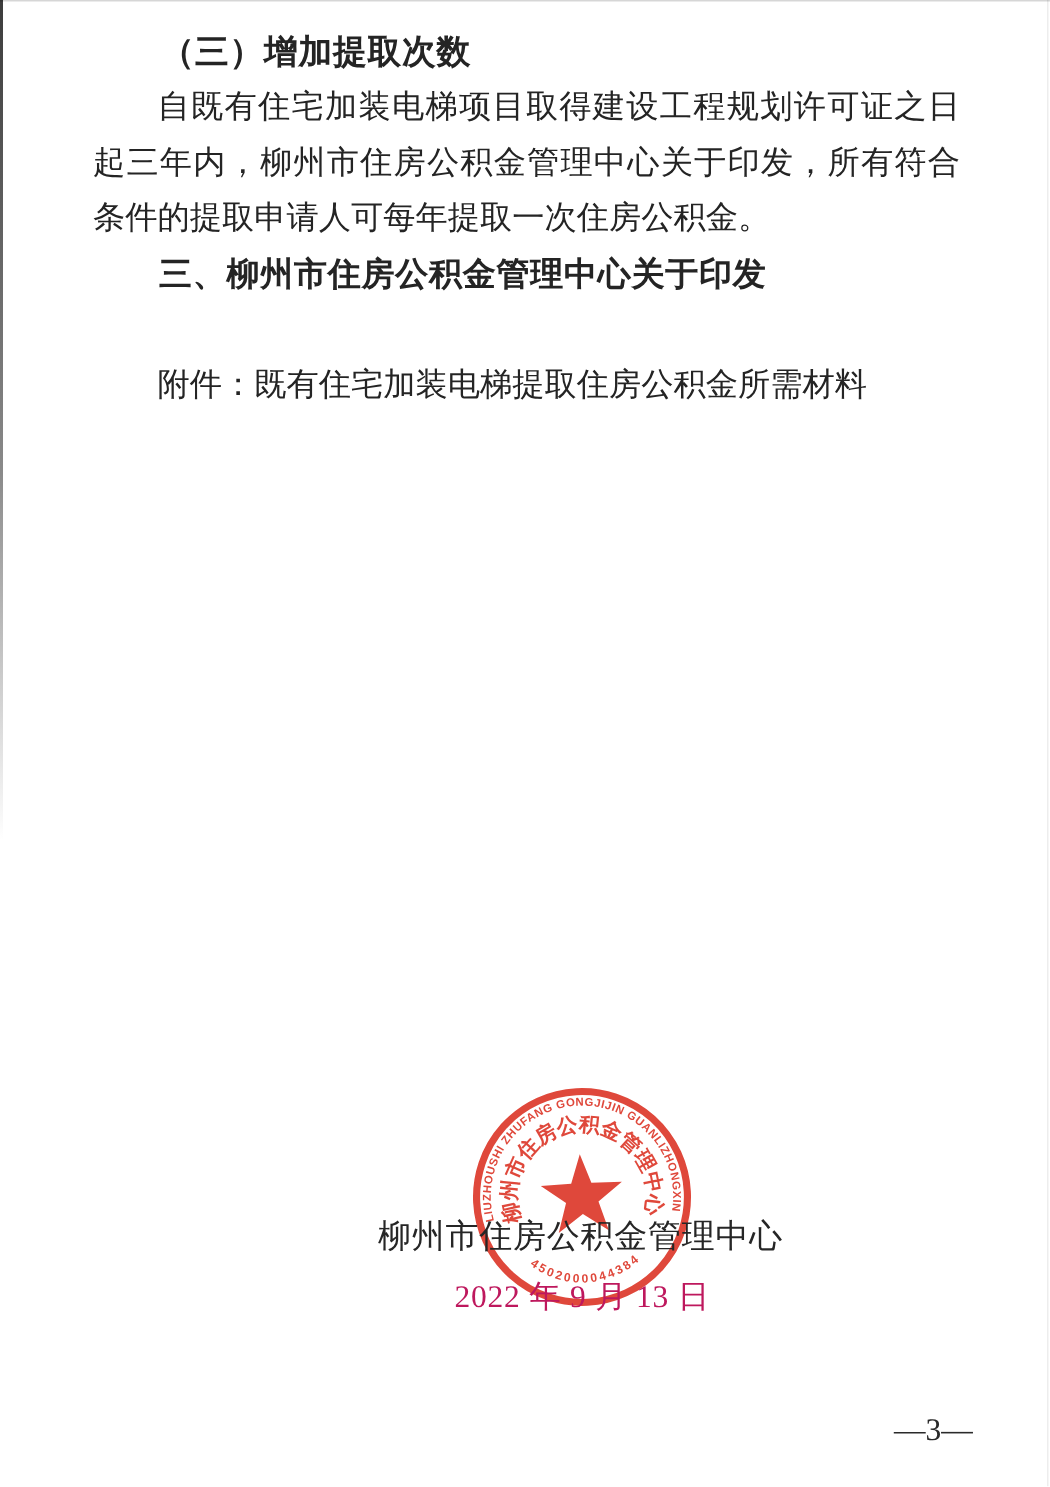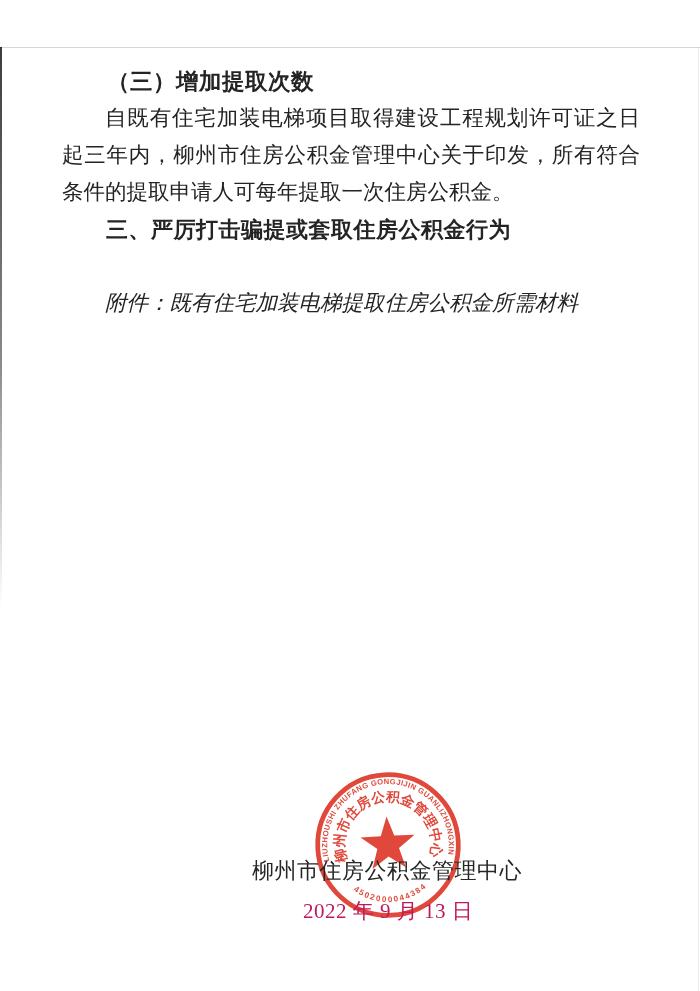--- a/index.html
+++ b/index.html
@@ -7,21 +7,20 @@
     width: 700px; height: 991px;
     background: #ffffff;
     overflow: hidden;
   }
   .page {
     position: relative;
     width: 700px; height: 812px;
     background: #ffffff;
     font-family: "Liberation Serif", "DejaVu Serif", serif;
     color: #242424;
-    margin-top: 47px;
   }
   
   .edge-left {
     position: absolute; left: 0; top: 0;
     width: 2px; height: 700px;
     background: linear-gradient(to bottom, #3c3c3c 0%, #8a8a8a 45%, rgba(170,170,170,0) 80%);
   }
   .edge-top {
     position: absolute; left: 0; top: 0;
     width: 700px; height: 1px;
@@ -49,21 +48,20 @@
   .doc p.h2 {
     font-weight: 700;
     font-family: "Liberation Sans", "DejaVu Sans", sans-serif;
     font-size: 22px;
     text-align: left;
     letter-spacing: 0.5px;
   }
   .doc p.attachment {
     margin-top: 37px;
     text-align: left;
-    font-style: italic;
   }
   .sign-org {
     position: absolute; left: 252px; top: 809px;
     font-size: 22px; letter-spacing: 0.5px;
     color: #262626;
     white-space: nowrap;
   }
   .sign-date {
     position: absolute; left: 303px; top: 850px;
     font-size: 21px; letter-spacing: 0.5px;
@@ -104,21 +102,21 @@
 
 <div class="page">
 
   <div class="edge-left"></div>
   <div class="edge-top"></div>
   <div class="edge-right"></div>
 
   <div class="doc">
     <p class="h1">（三）增加提取次数</p>
     <p class="body">自既有住宅加装电梯项目取得建设工程规划许可证之日起三年内，柳州市住房公积金管理中心关于印发，所有符合条件的提取申请人可每年提取一次住房公积金。</p>
-    <p class="h2">三、严厉打击骗提或套取住房公积金行为</p>
+    <p class="h2">三、柳州市住房公积金管理中心关于印发</p>
     <p class="attachment">附件：既有住宅加装电梯提取住房公积金所需材料</p>
   </div>
 
   <div class="seal">
     <svg viewBox="0 0 160 160" width="152" height="152" xmlns="http://www.w3.org/2000/svg">
       <defs>
         <path id="arcOuter" d="M 17 91.1 A 64 64 0 1 1 143 91.1" fill="none"></path>
         <path id="arcInner" d="M 35.6 91.9 A 46 46 0 1 1 124.4 91.9" fill="none"></path>
         <path id="arcBottom" d="M 28 110 A 60 60 0 0 0 132 110" fill="none"></path>
       </defs>

